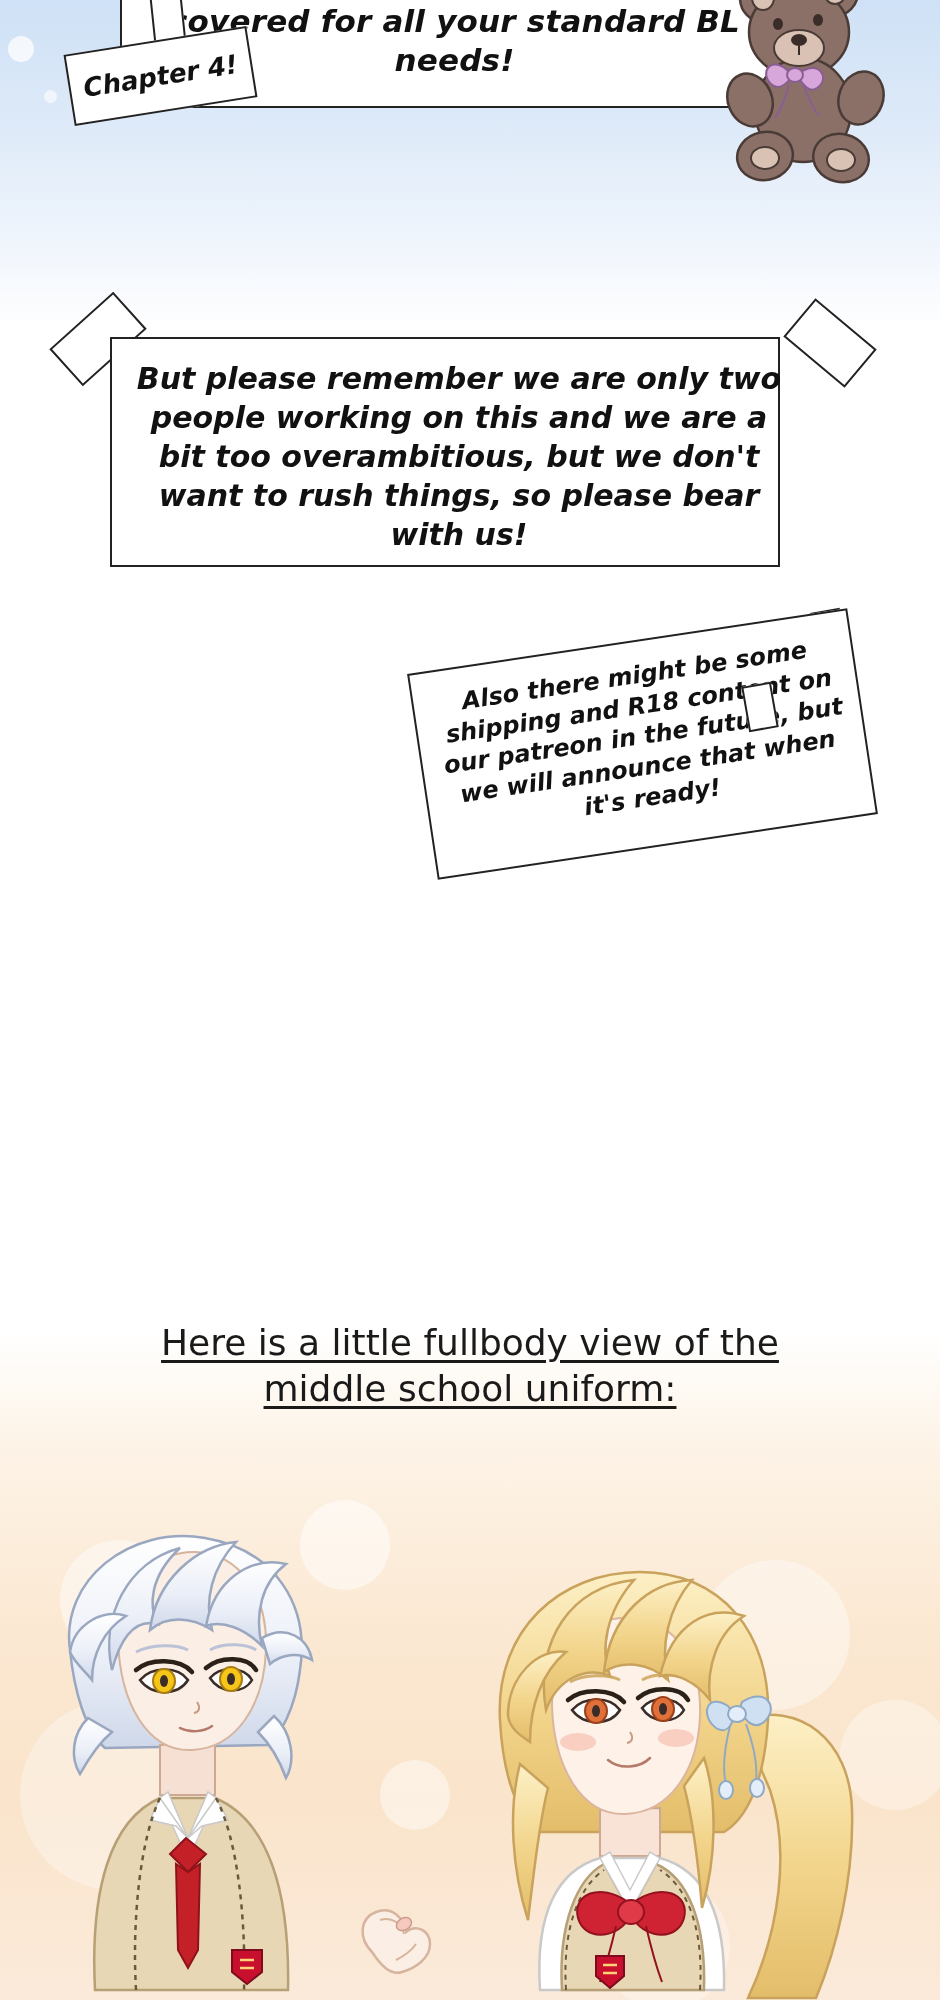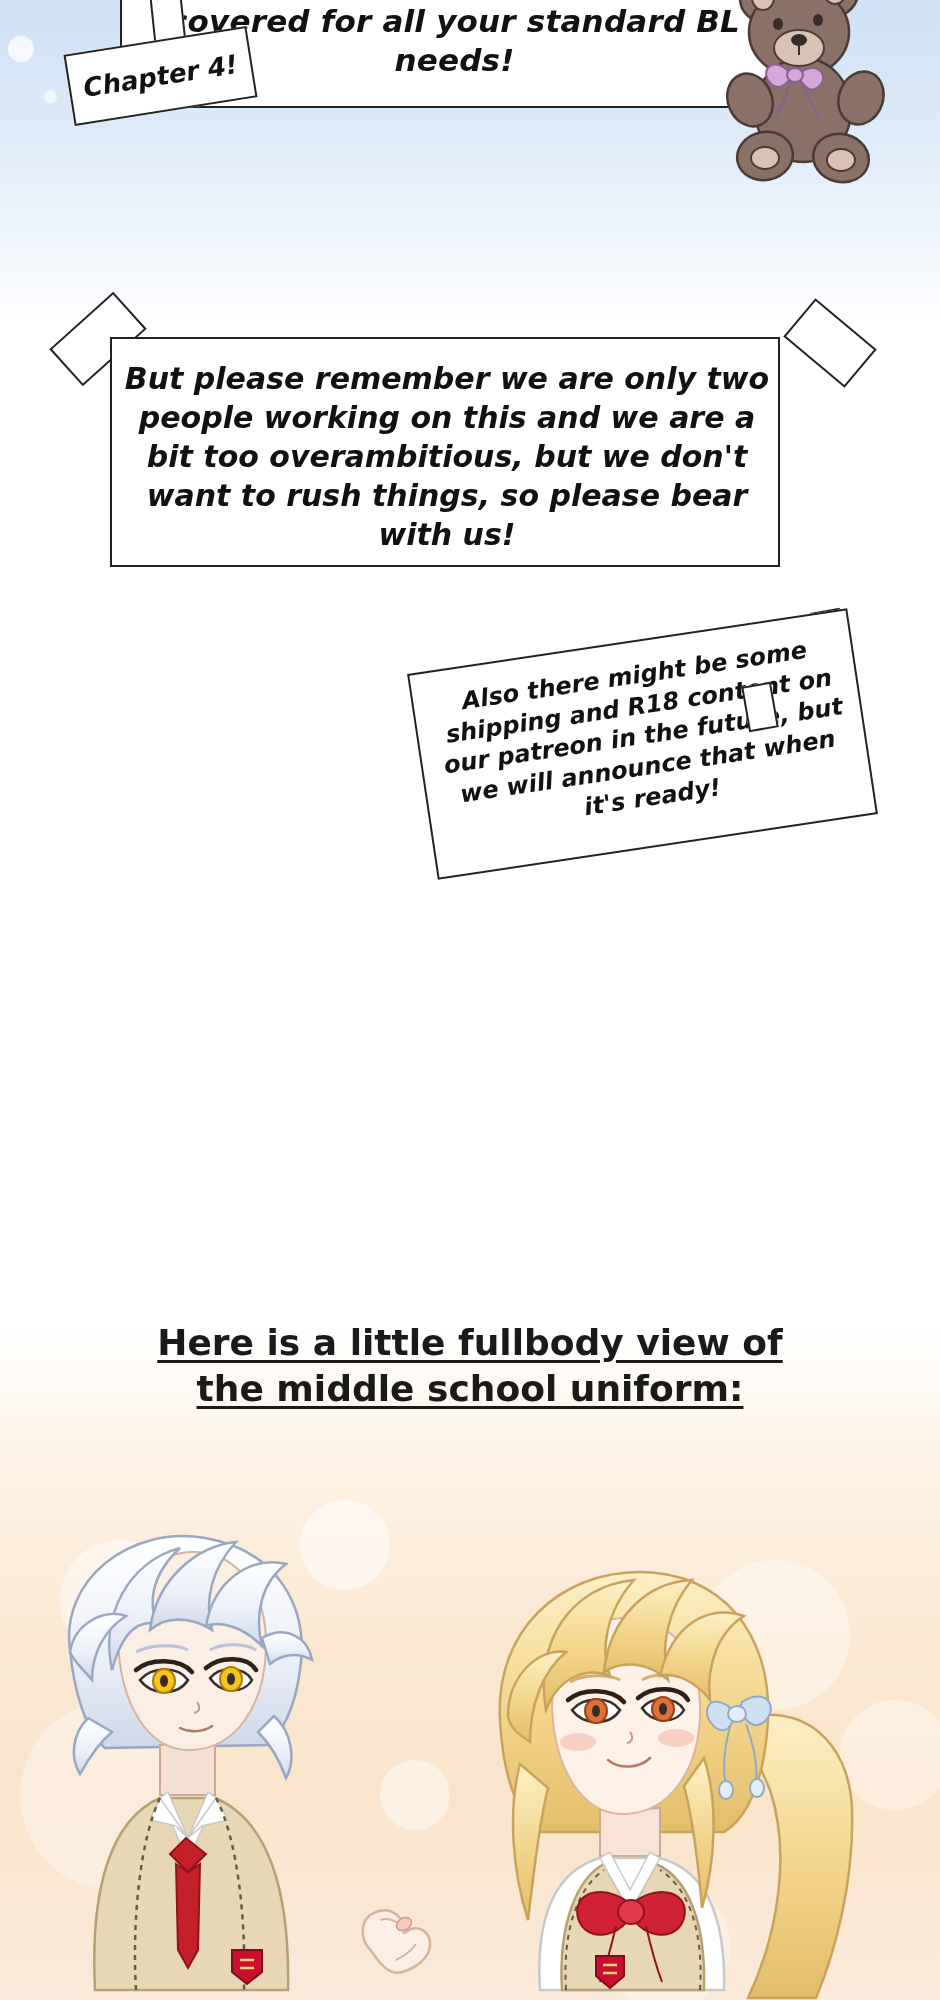--- a/index.html
+++ b/index.html
@@ -125,21 +125,21 @@
 
   
   #note-main {
     left: 110px;
     top: 337px;
     width: 670px;
     height: 230px;
   }
   #note-main-text {
     position: absolute;
-    left: 12px;
+    left: 24px;
     top: 20px;
     width: 646px;
     font-size: 30px;
     line-height: 1.30;
     font-style: italic;
   }
   #tape-main-left {
     left: 55px;
     top: 314px;
     width: 86px;
@@ -192,21 +192,21 @@
 
   
   #uniform-heading {
     position: absolute;
     left: 120px;
     top: 1320px;
     width: 700px;
     text-align: center;
     font-size: 36px;
     line-height: 1.28;
-    font-weight: 700;
+    font-weight: 400;
     color: #1a1a1a;
     text-decoration: underline;
     text-underline-offset: 5px;
     font-family: "DejaVu Sans", sans-serif;
   }
 
   
   #characters {
     position: absolute;
     left: 0;

